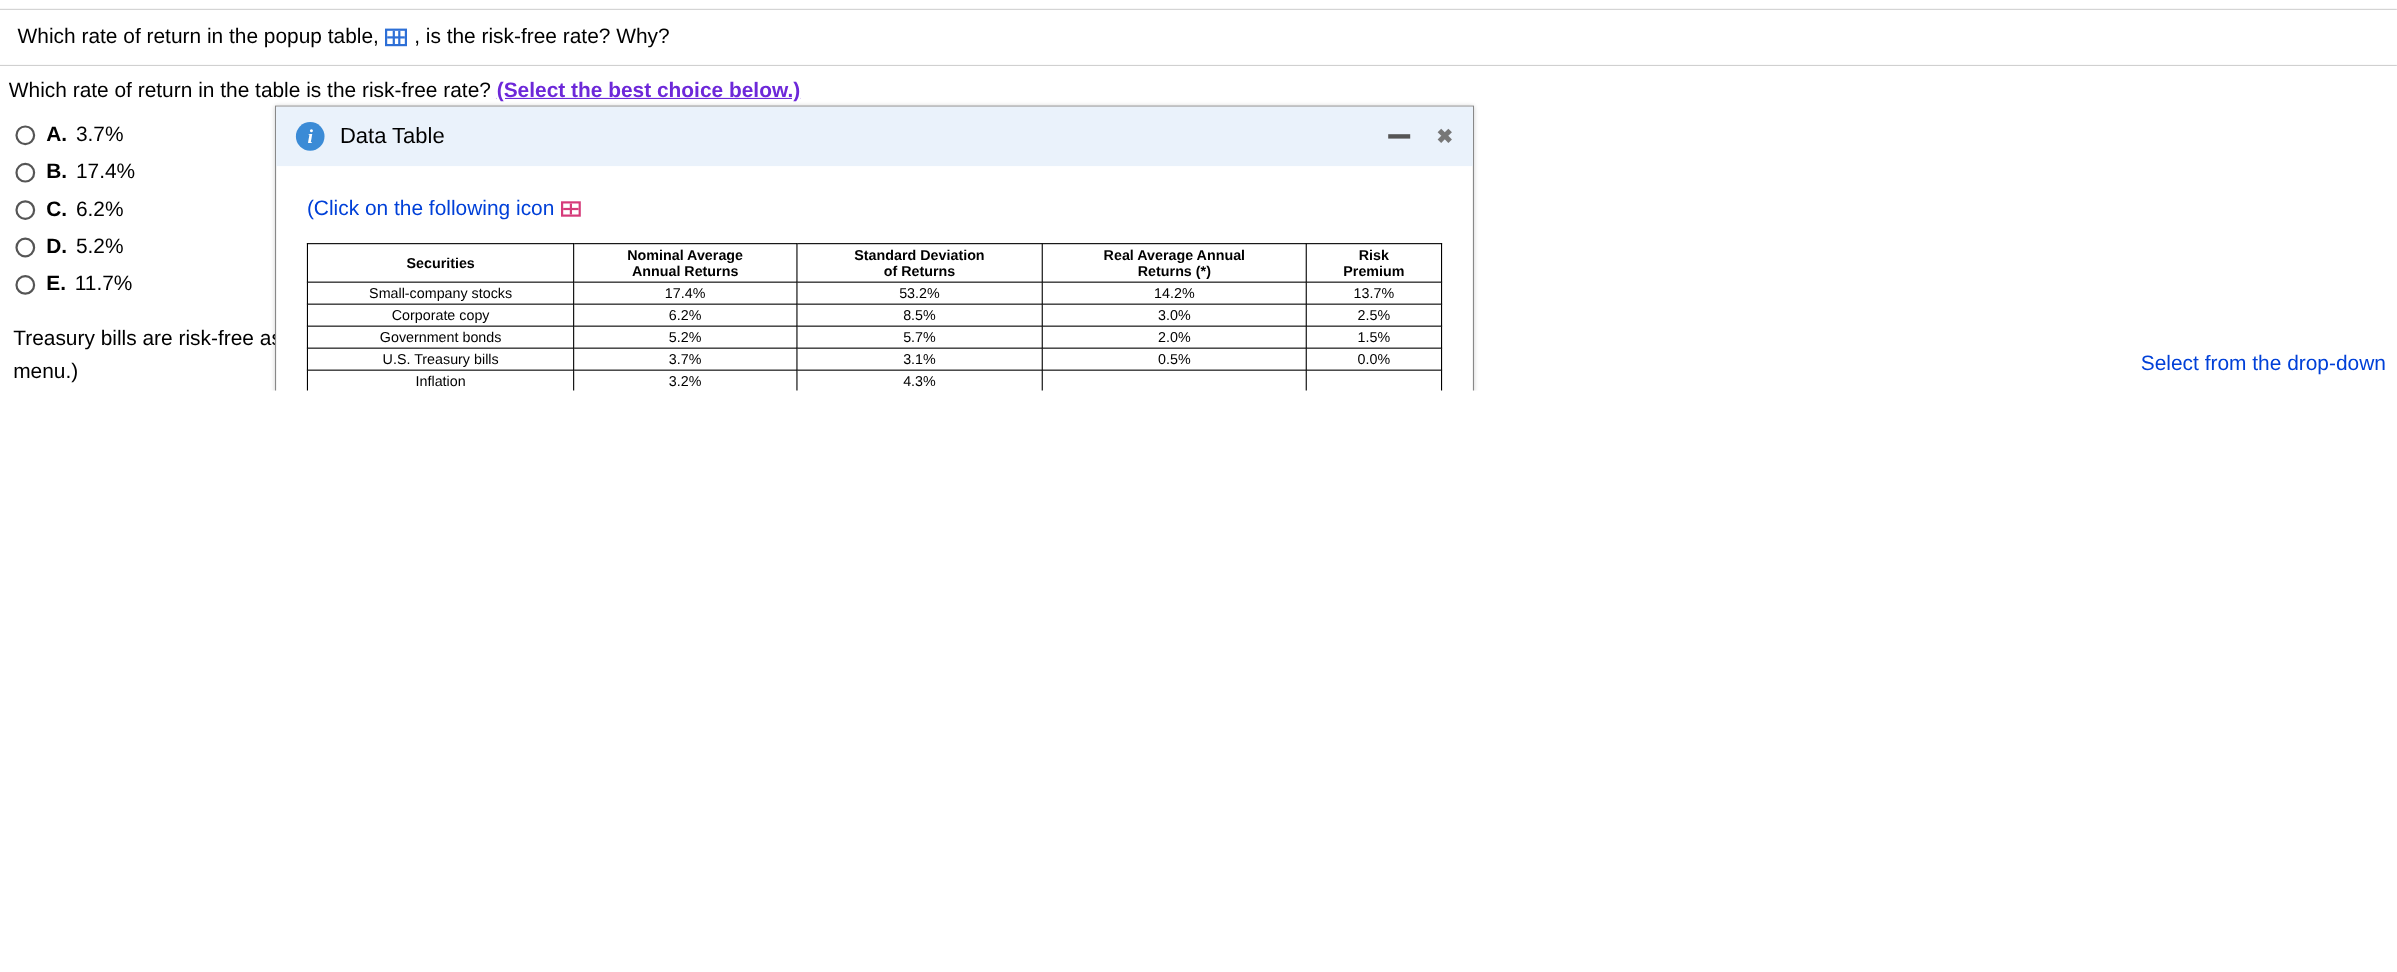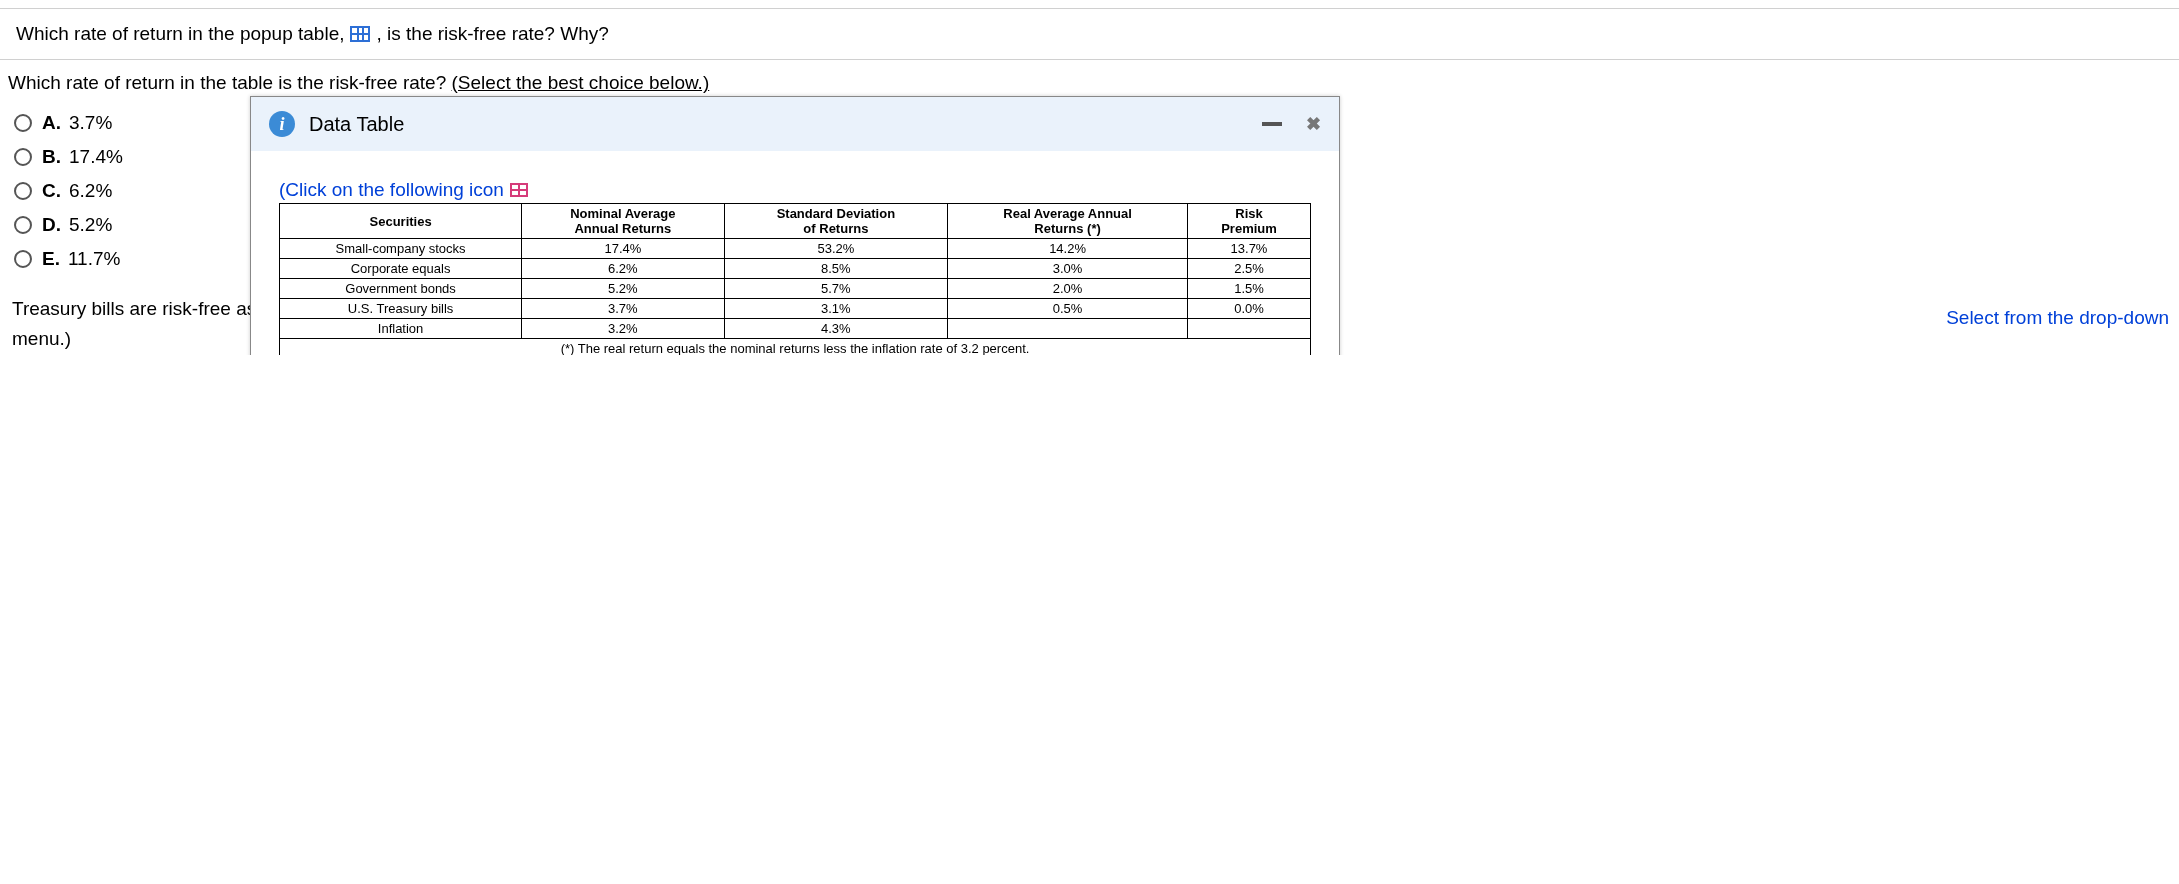--- a/index.html
+++ b/index.html
@@ -17,22 +17,23 @@
   .question-row {
     padding: 6px 16px;
     display: flex;
     align-items: center;
     gap: 6px;
   }
   .subq {
     padding: 4px 8px 2px;
   }
   .link-blue {
-    color: #000000;
+    color: #6d28d9;
     text-decoration: underline;
+    font-weight: bold;
   }
   .content-area {
     position: relative;
     padding: 0 8px;
   }
   .options {
     padding-top: 10px;
   }
   .option {
     display: flex;
@@ -47,21 +48,21 @@
     flex: 0 0 18px;
   }
   .option b { font-weight: bold; margin-right: 8px; }
   .explain {
     padding: 18px 0 0 4px;
     line-height: 1.6;
   }
   .right-hint {
     position: absolute;
     right: 10px;
-    top: 211px;
+    top: 224px;
     color: #0040d8;
     font-size: 19px;
   }
 
   
   .modal {
     position: absolute;
     left: 250px;
     top: 0px;
     width: 1090px;
@@ -105,21 +106,21 @@
     font-weight: bold;
     font-size: 18px;
     color: #777;
     cursor: pointer;
   }
   .modal-body {
     padding: 28px 28px 18px;
   }
   .copy-hint {
     color: #0040d8;
-    margin-bottom: 2px;
+    margin-bottom: 20px;
     display: flex;
     align-items: center;
     gap: 6px;
   }
   .spreadsheet-icon {
     display: inline-block;
     width: 18px; height: 14px;
     border: 2px solid #d63b7a;
     position: relative;
     background:
@@ -241,21 +242,21 @@
           </thead>
         <tbody id="data-body">
             <tr>
               <td>Small-company stocks</td>
               <td>17.4%</td>
               <td>53.2%</td>
               <td>14.2%</td>
               <td>13.7%</td>
             </tr>
             <tr>
-              <td>Corporate equals</td>
+              <td>Corporate copy</td>
               <td>6.2%</td>
               <td>8.5%</td>
               <td>3.0%</td>
               <td>2.5%</td>
             </tr>
             <tr>
               <td>Government bonds</td>
               <td>5.2%</td>
               <td>5.7%</td>
               <td>2.0%</td>

